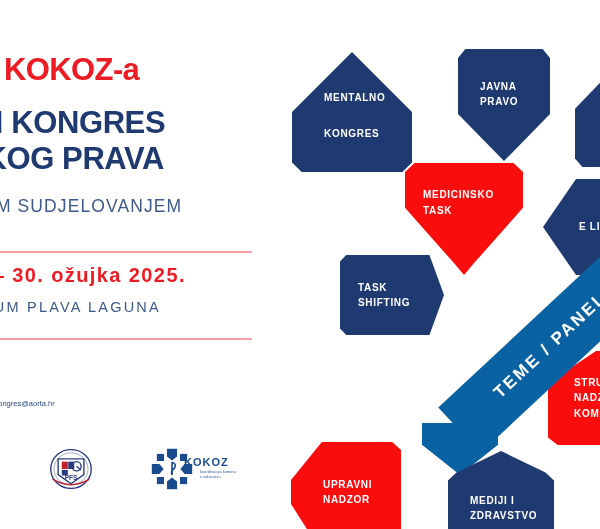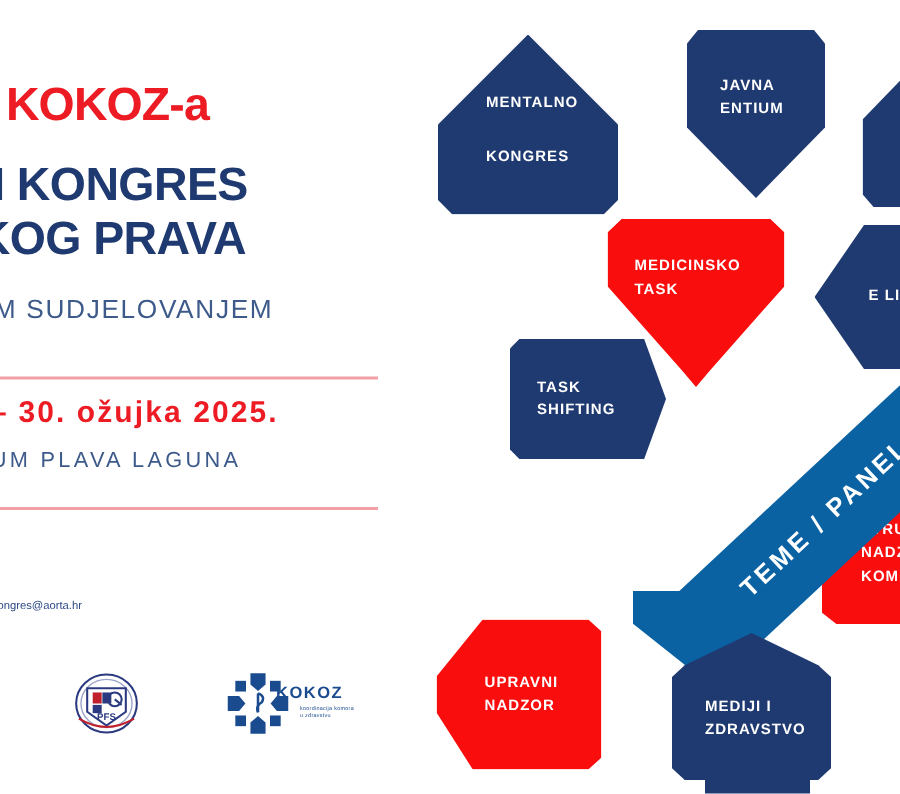--- a/index.html
+++ b/index.html
@@ -73,21 +73,21 @@
     font-size:3.6px;letter-spacing:.2px;color:#1B4B8F;line-height:1.5;
   }
 
   
   .shapes{position:absolute;left:280px;top:0;width:320px;height:529px;}
 
   .shape{
     position:absolute;display:flex;flex-direction:column;
     align-items:flex-start;justify-content:center;
     color:#ffffff;font-weight:bold;font-size:10px;line-height:1.55;
-    letter-spacing:.7px;box-sizing:border-box;
+    letter-spacing:.7px;box-sizing:border-box;margin-top:29px;
   }
   .shape span{display:block;white-space:nowrap;}
 
   .navy{background:#1F3A70;}
   .red{background:#FA0D0D;}
   .steel{background:#0A62A3;}
 
   
   .sh-mentalno{
     left:12px;top:23px;width:120px;height:120px;
@@ -98,21 +98,21 @@
     left:178px;top:20px;width:92px;height:112px;
     clip-path:polygon(8% 0,92% 0,100% 8%,100% 58%,50% 100%,0 58%,0 8%);
     padding-left:22px;padding-bottom:22px;
   }
   .sh-po{
     left:295px;top:32px;width:92px;height:106px;
     clip-path:polygon(50% 0,100% 45%,100% 92%,92% 100%,8% 100%,0 92%,0 45%);
     padding-left:26px;padding-top:30px;justify-content:flex-start;
   }
   .sh-medicinsko{
-    left:125px;top:146px;width:118px;height:112px;
+    left:125px;top:134px;width:118px;height:112px;
     clip-path:polygon(8% 0,92% 0,100% 8%,100% 40%,58% 90%,50% 100%,42% 90%,0 40%,0 8%);
     padding-left:18px;padding-top:24px;justify-content:flex-start;
   }
   .sh-elijec{
     left:263px;top:150px;width:110px;height:96px;
     clip-path:polygon(30% 0,92% 0,100% 8%,100% 92%,92% 100%,30% 100%,0 50%);
     padding-left:36px;
   }
   .sh-task{
     left:60px;top:226px;width:104px;height:80px;
@@ -227,21 +227,21 @@
 
 <div class="shapes">
 
   <div class="shape navy sh-mentalno">
     <span>MENTALNO</span>
     <span>KONGRES</span>
   </div>
 
   <div class="shape navy sh-javna">
     <span>JAVNA</span>
-    <span>ENTIUM</span>
+    <span>PRAVO</span>
   </div>
 
   <div class="shape navy sh-po">
     
   </div>
 
   <div class="shape red sh-medicinsko">
     <span>MEDICINSKO</span>
     <span>TASK</span>
   </div>

